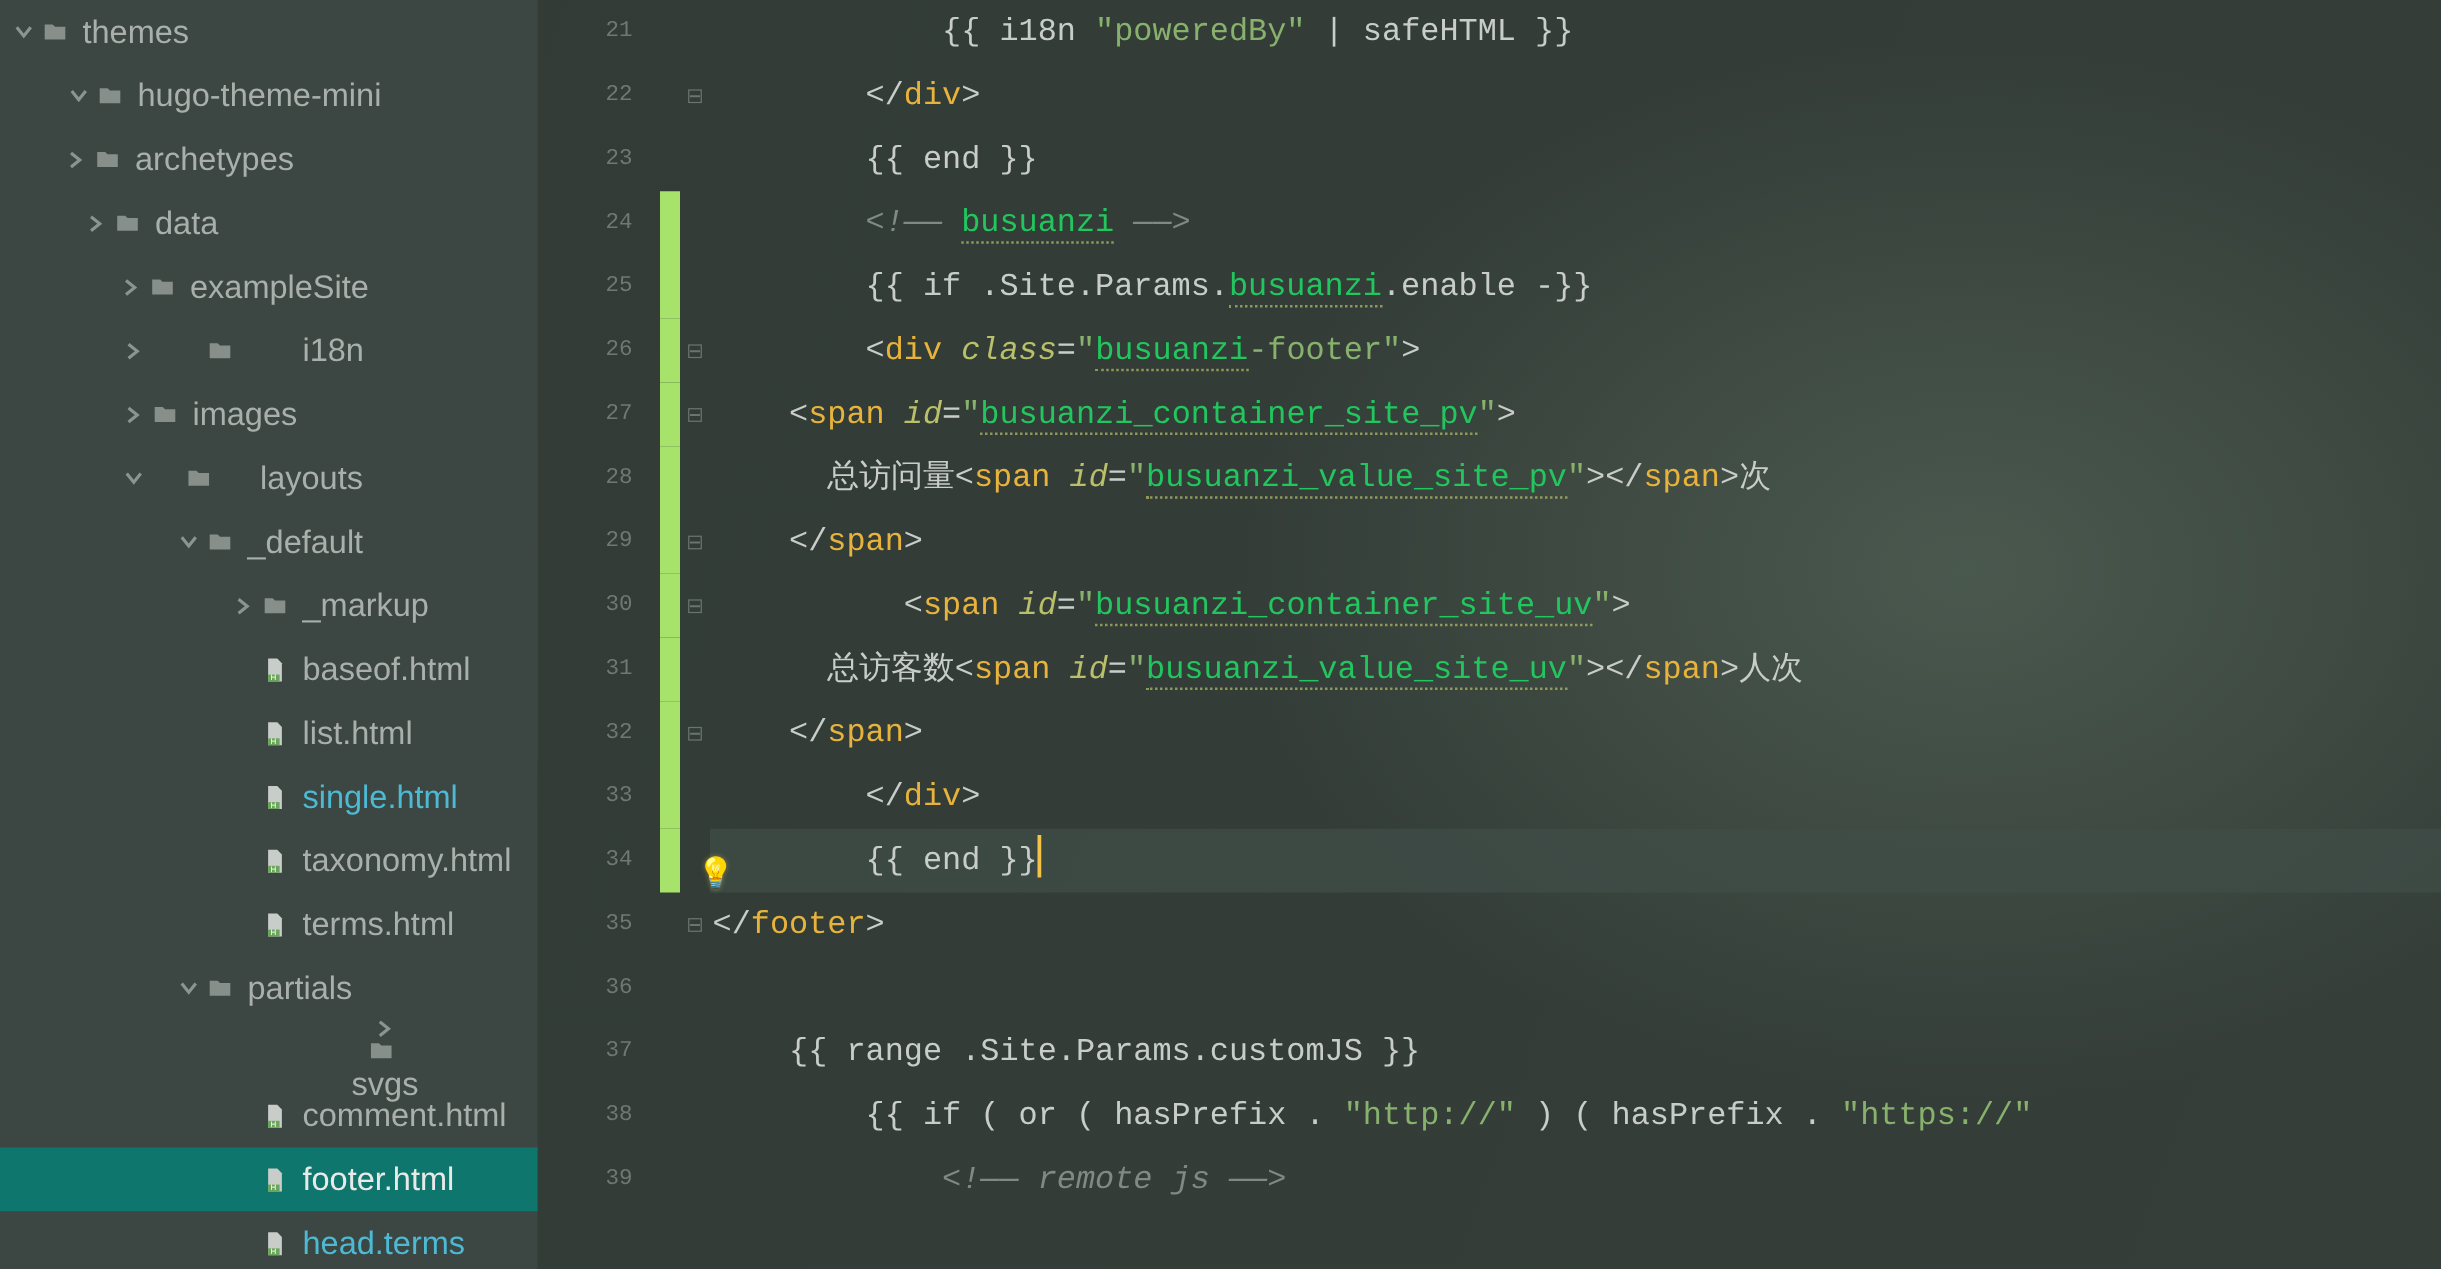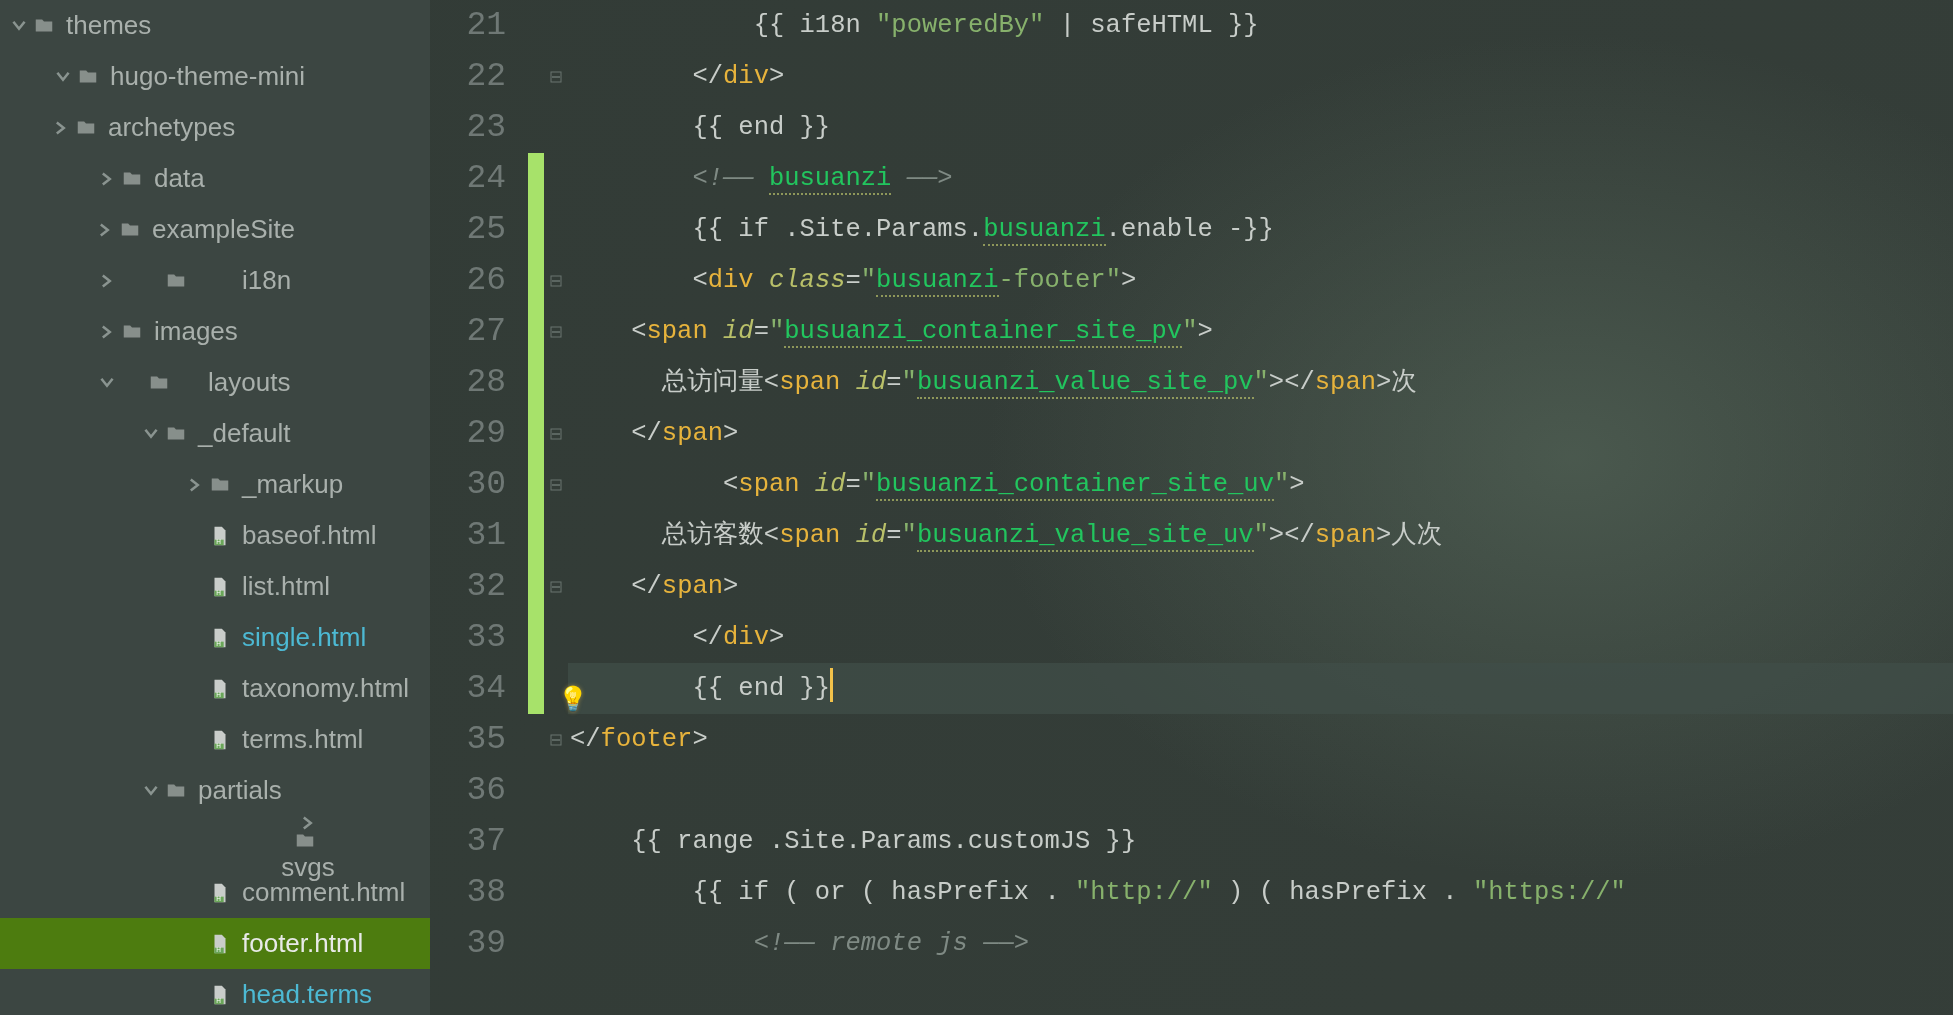--- a/index.html
+++ b/index.html
@@ -25,21 +25,21 @@
   .tree-item {
     display: flex;
     align-items: center;
     height: 51px;
     font-size: 26px;
     color: #a9b0ac;
     cursor: pointer;
     white-space: nowrap;
   }
   .tree-item.selected {
-    background: #4d7c0f;
+    background: #0f766e;
     color: #e8eae8;
   }
   .chev {
     width: 18px;
     display: inline-flex;
     justify-content: center;
     flex-shrink: 0;
     font-size: 18px;
     color: #8a9490;
   }
@@ -69,21 +69,21 @@
       linear-gradient(110deg, rgba(46,54,49,0.60), rgba(46,52,47,0.40));
     z-index: 0;
   }
   .gutter {
     width: 98px;
     z-index: 2;
     position: relative;
     text-align: right;
     padding-right: 22px;
     color: #6f7875;
-    font-size: 33px;
+    font-size: 18px;
   }
   .gutter-line { height: 51px; }
   .chg-strip {
     width: 16px;
     z-index: 2;
     position: relative;
   }
   .chg-cell {
     height: 51px;
     width: 16px;
@@ -175,21 +175,21 @@
           <path d="M2 1l5 4-5 4" stroke="#8a9490" stroke-width="1.8" fill="none"></path>
         </svg>
       </span>
       <span class="folder-icon">
         <svg viewBox="0 0 24 24" width="24" height="22">
           <path fill="#878f8b" d="M3 5h7l2 2h9v11H3z"></path>
         </svg>
       </span>
       <span>archetypes</span>
     </div>
-    <div class="tree-item" style="padding-left: 98px;">
+    <div class="tree-item" style="padding-left: 68px;">
       <span class="chev">
         <svg width="14" height="14" viewBox="0 0 10 10">
           <path d="M2 1l5 4-5 4" stroke="#8a9490" stroke-width="1.8" fill="none"></path>
         </svg>
       </span>
       <span class="folder-icon">
         <svg viewBox="0 0 24 24" width="24" height="22">
           <path fill="#878f8b" d="M3 5h7l2 2h9v11H3z"></path>
         </svg>
       </span>

